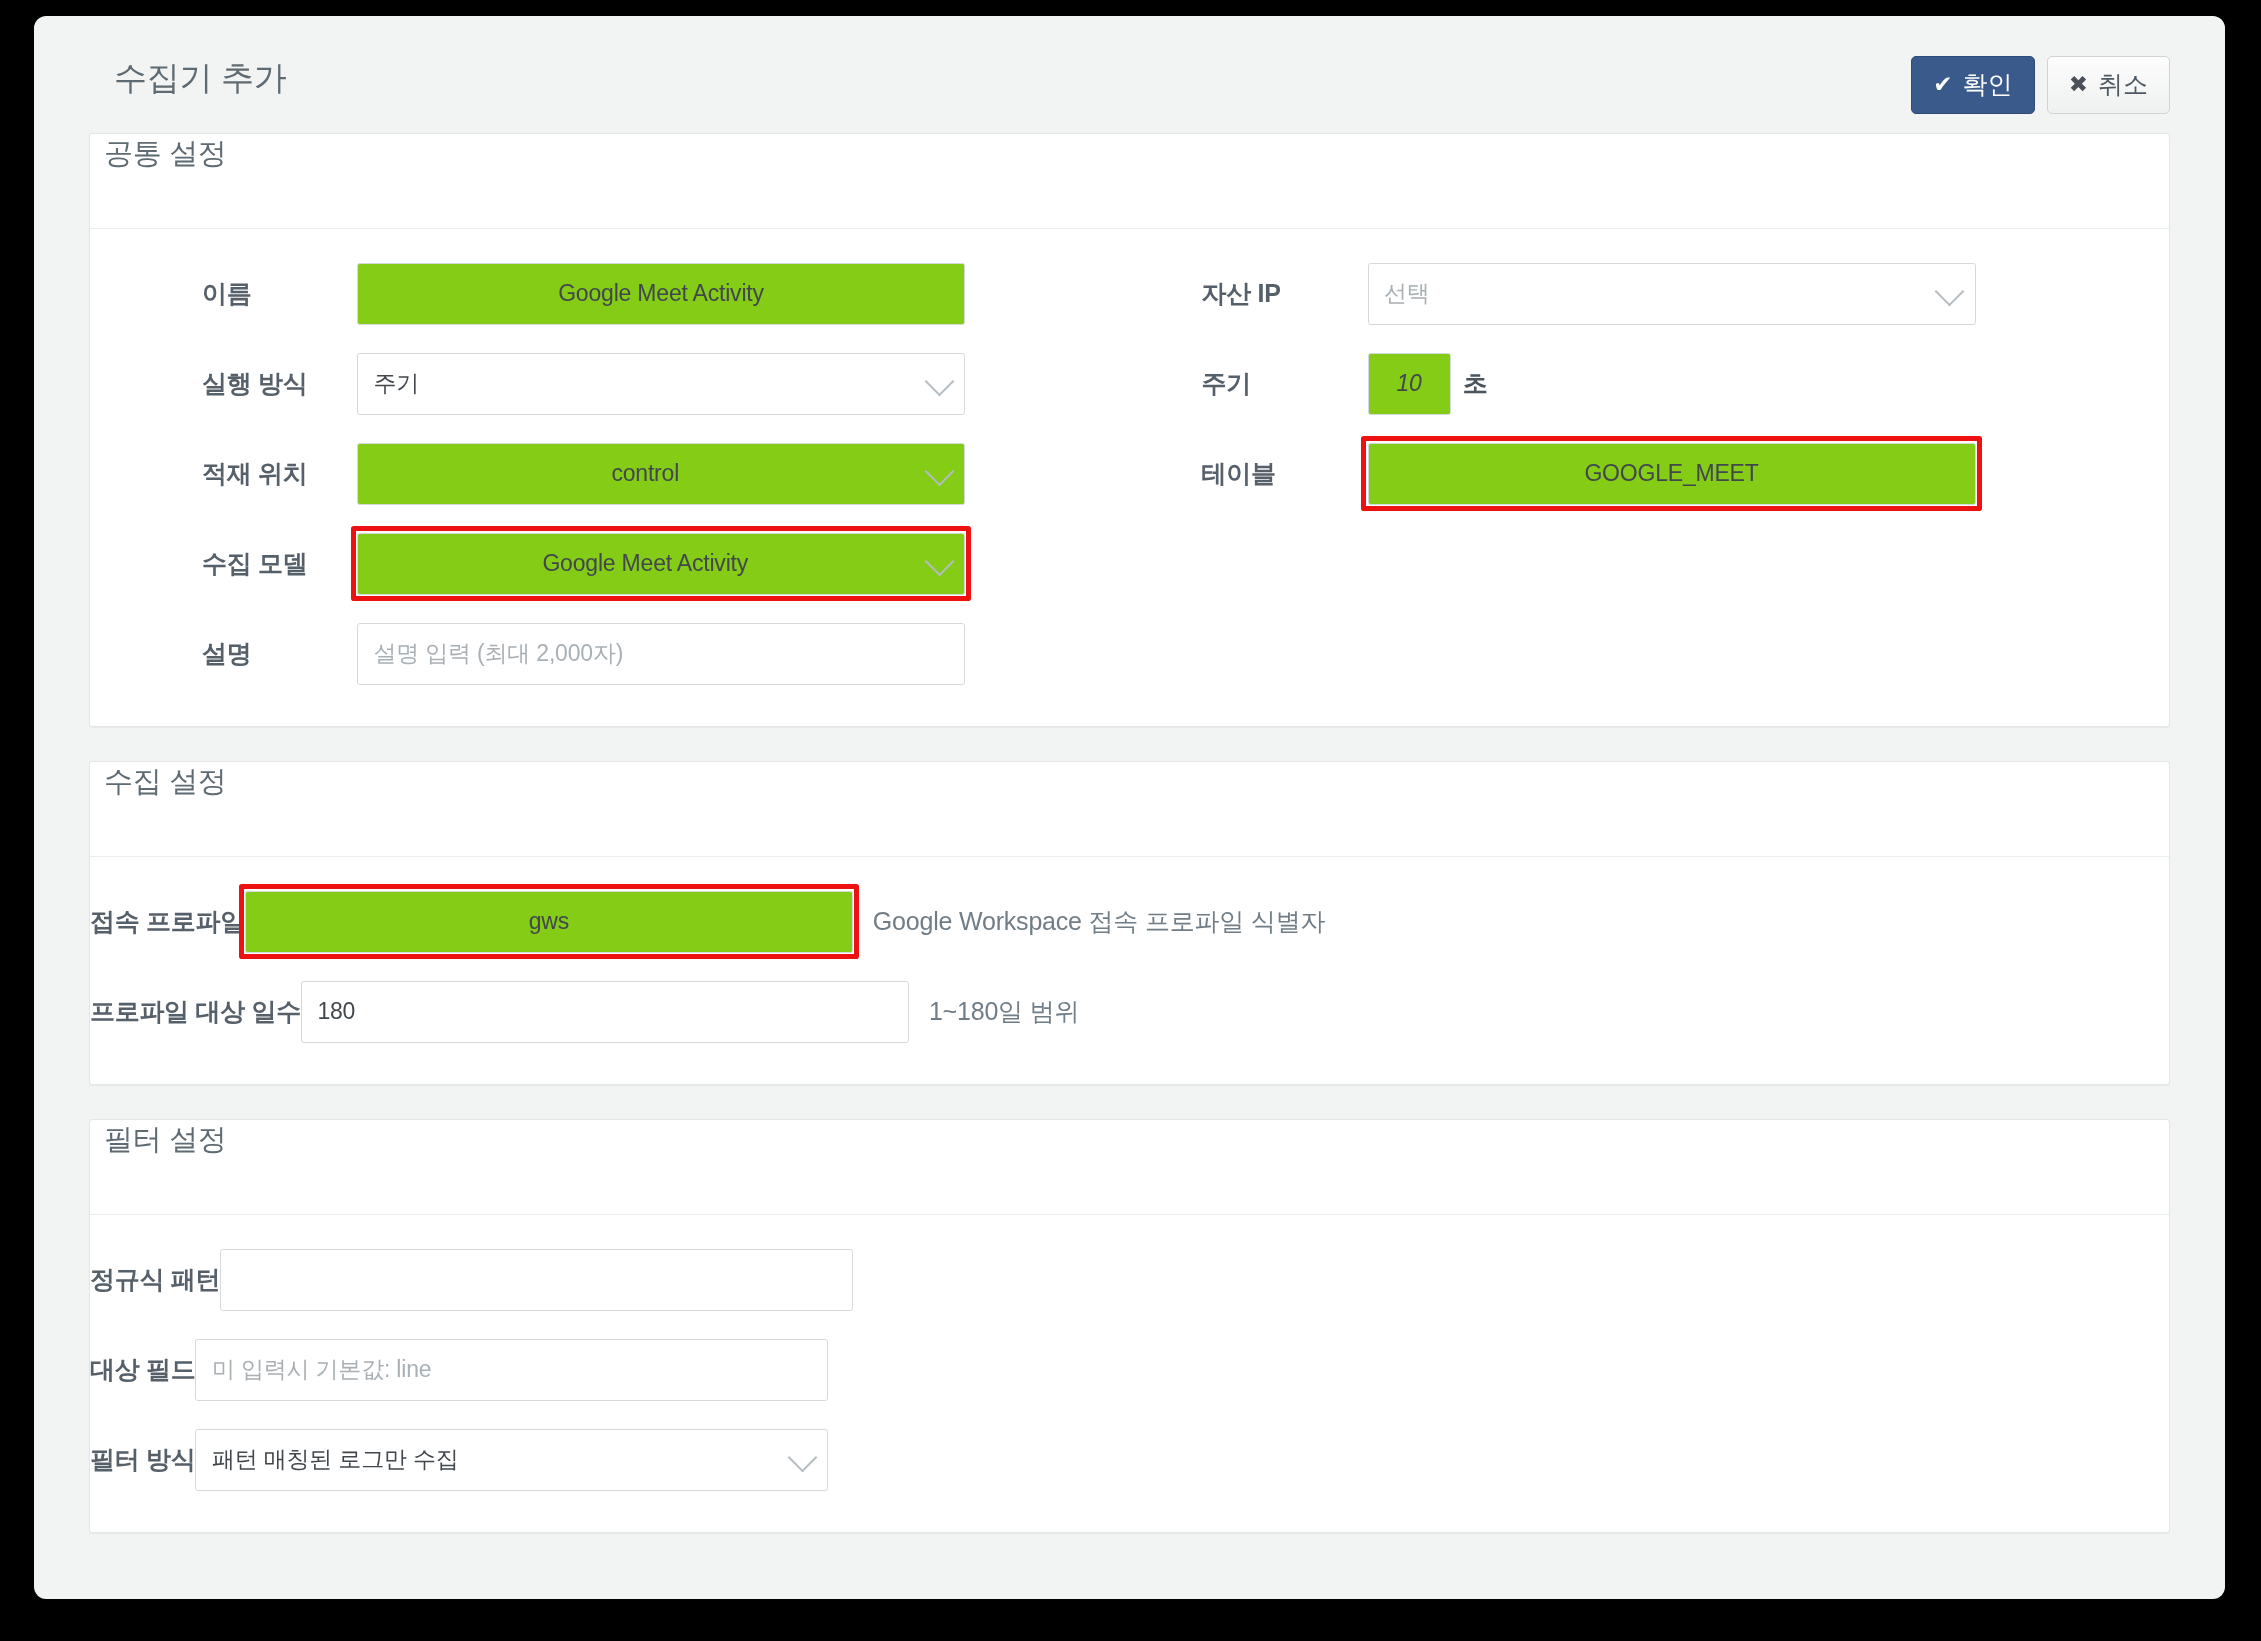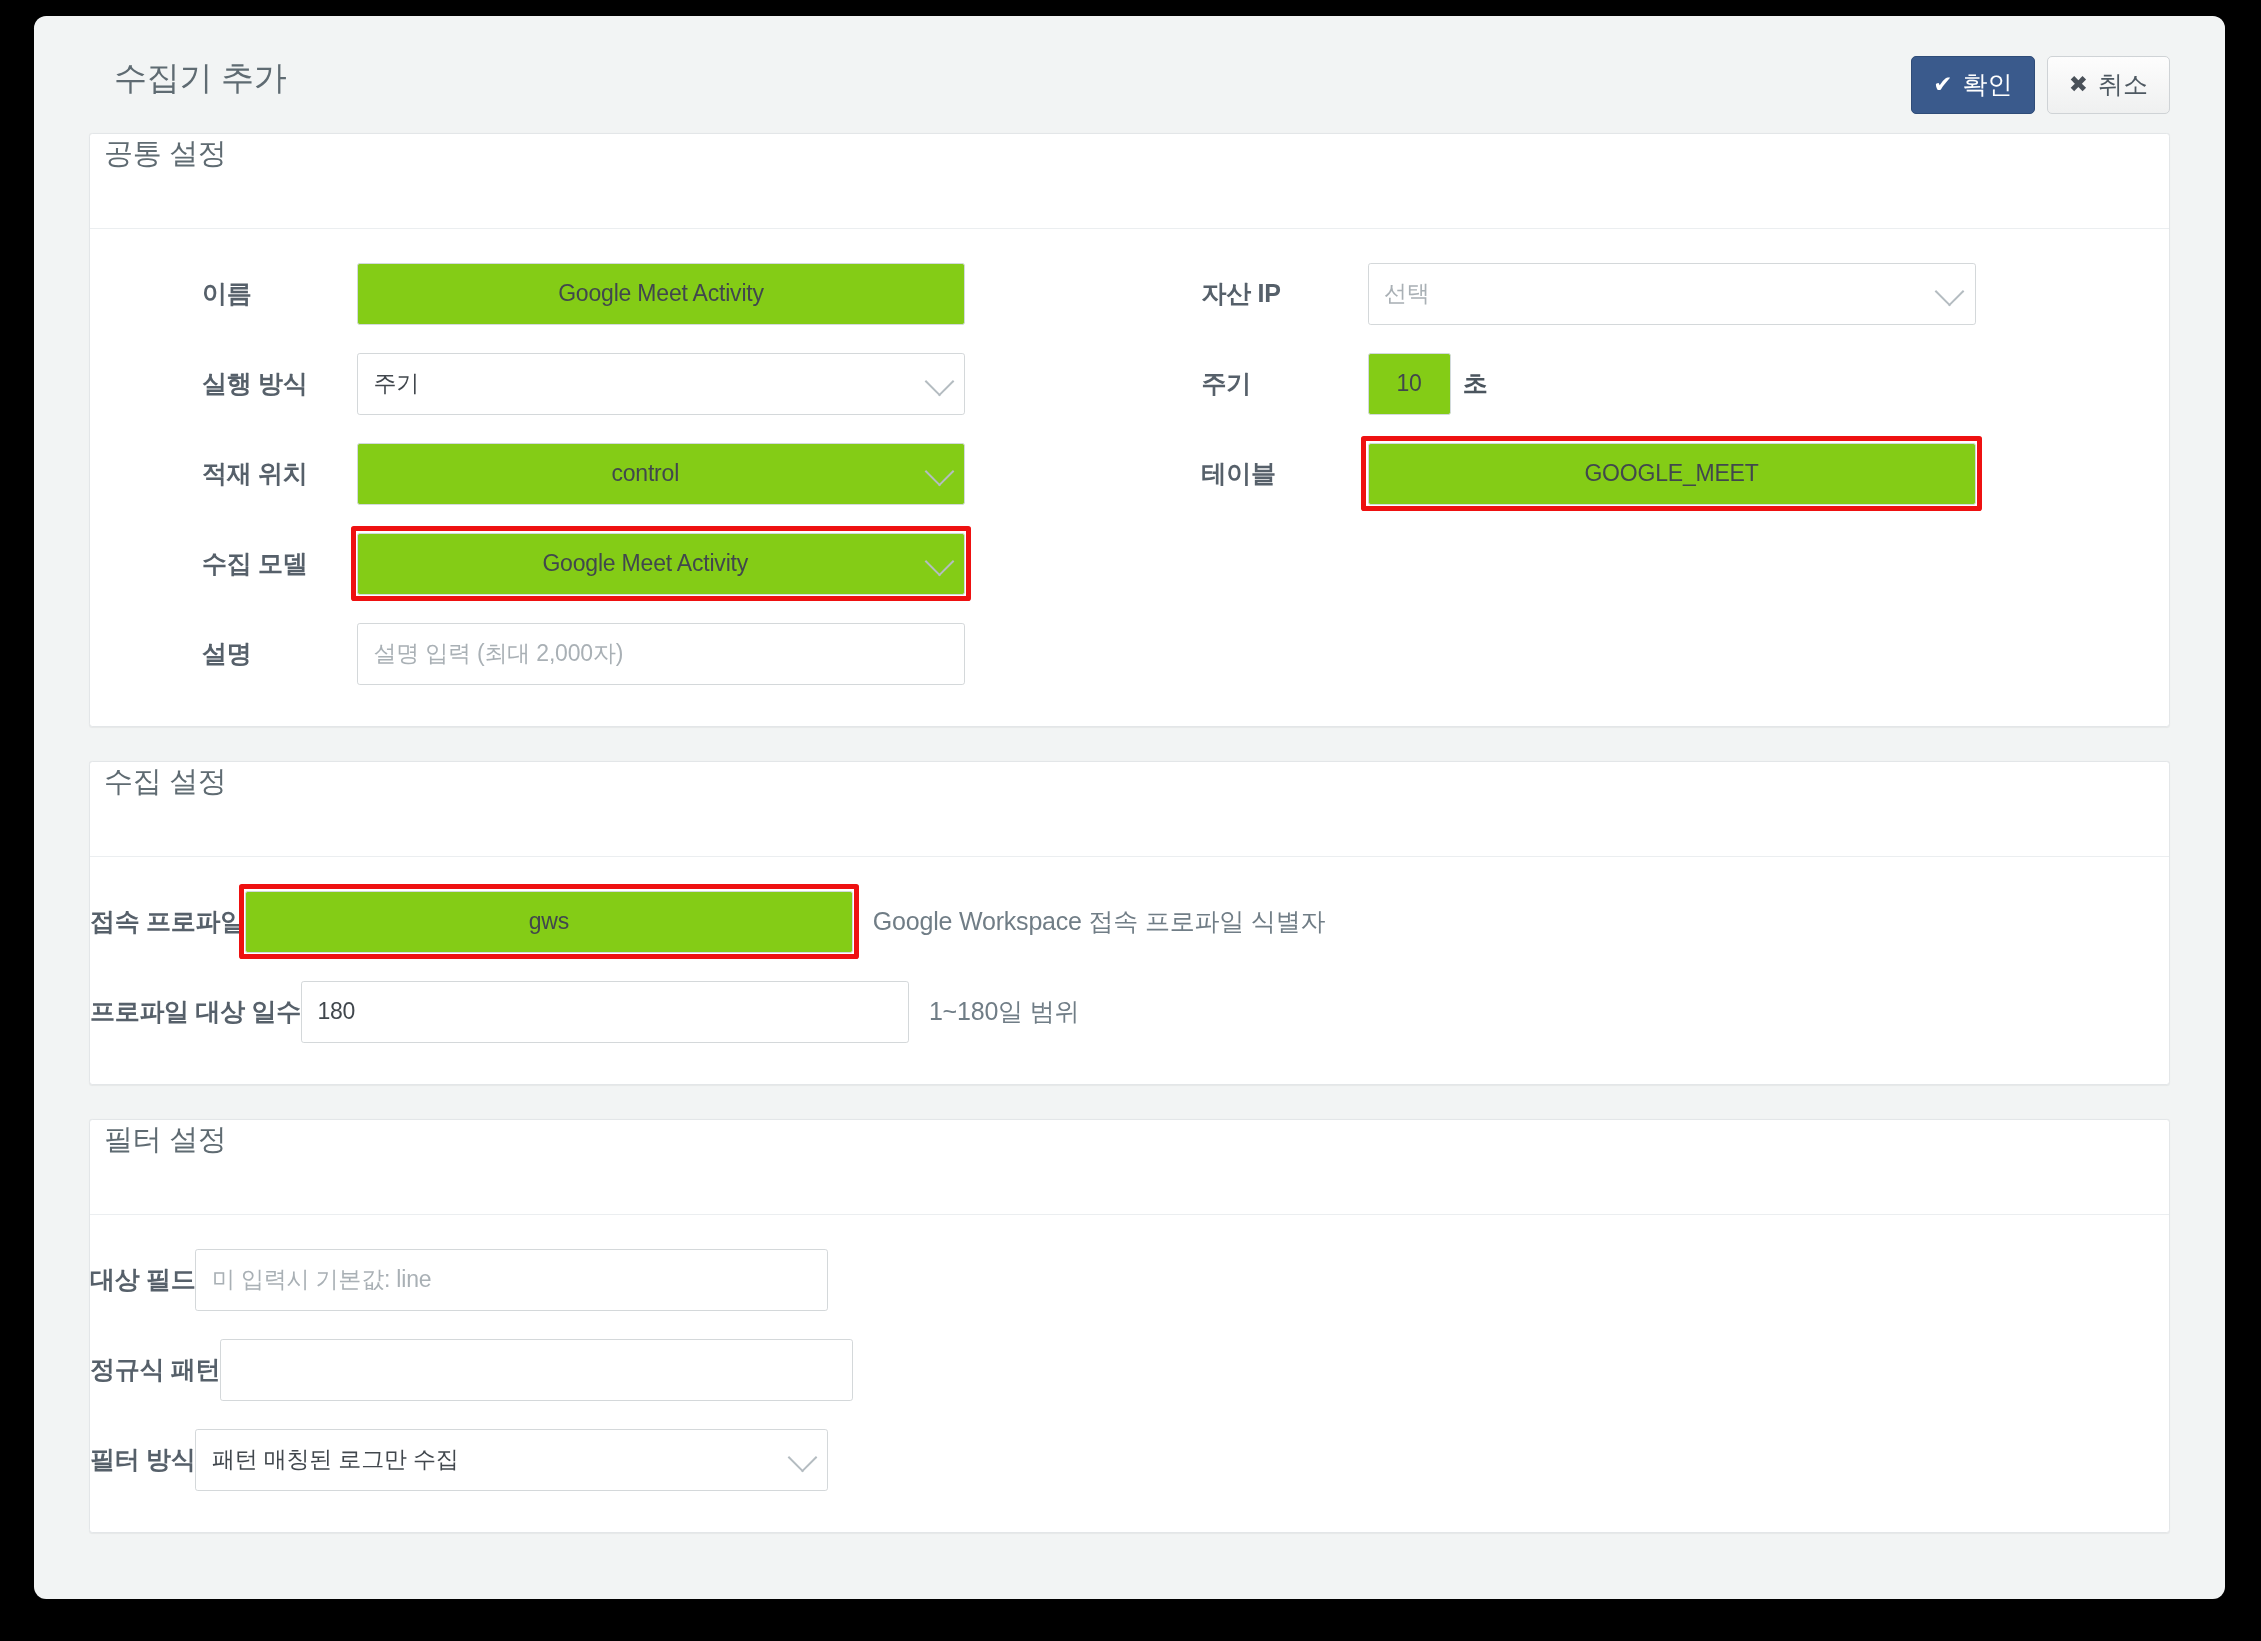--- a/index.html
+++ b/index.html
@@ -168,21 +168,21 @@
     width: 19px;
     height: 19px;
     margin-top: -12.2px;
     border-right: 2.2px solid #b4bcc1;
     border-bottom: 2.2px solid #b4bcc1;
     transform: rotate(45deg);
     pointer-events: none;
   }
   .w-main { width: 608px; }
   .w-filter { width: 633px; }
-  .w-num { width: 83px; justify-content: flex-end; padding: 0 12.2px; }
+  .w-num { width: 83px; justify-content: flex-end; padding: 0 12.2px; font-style: italic; }
   .unit {
     margin-left: 12.2px;
     font-size: 25px;
     color: #4b555e;
     font-weight: 600;
   }
   .helper {
     margin-left: 20px;
     font-size: 25px;
     color: #707d86;
@@ -350,33 +350,33 @@
     </div>
   </div>
 
   <div class="card">
     <div class="card-header">
       <span class="card-header-title">필터 설정</span>
     </div>
     <div class="card-body">
 
       <div class="form-row">
+        <div class="form-label filter-col">정규식 패턴</div>
+        <div class="control-wrap">
+          <div class="control w-filter">
+            <span></span>
+          </div>
+        </div>
+      </div>
+
+      <div class="form-row">
         <div class="form-label filter-col">대상 필드</div>
         <div class="control-wrap">
           <div class="control w-filter">
             <span class="placeholder">미 입력시 기본값: line</span>
-          </div>
-        </div>
-      </div>
-
-      <div class="form-row">
-        <div class="form-label filter-col">정규식 패턴</div>
-        <div class="control-wrap">
-          <div class="control w-filter">
-            <span></span>
           </div>
         </div>
       </div>
 
       <div class="form-row">
         <div class="form-label filter-col">필터 방식</div>
         <div class="control-wrap">
           <div class="control select w-filter">
             <span>패턴 매칭된 로그만 수집</span>
             <i class="chev"></i>

